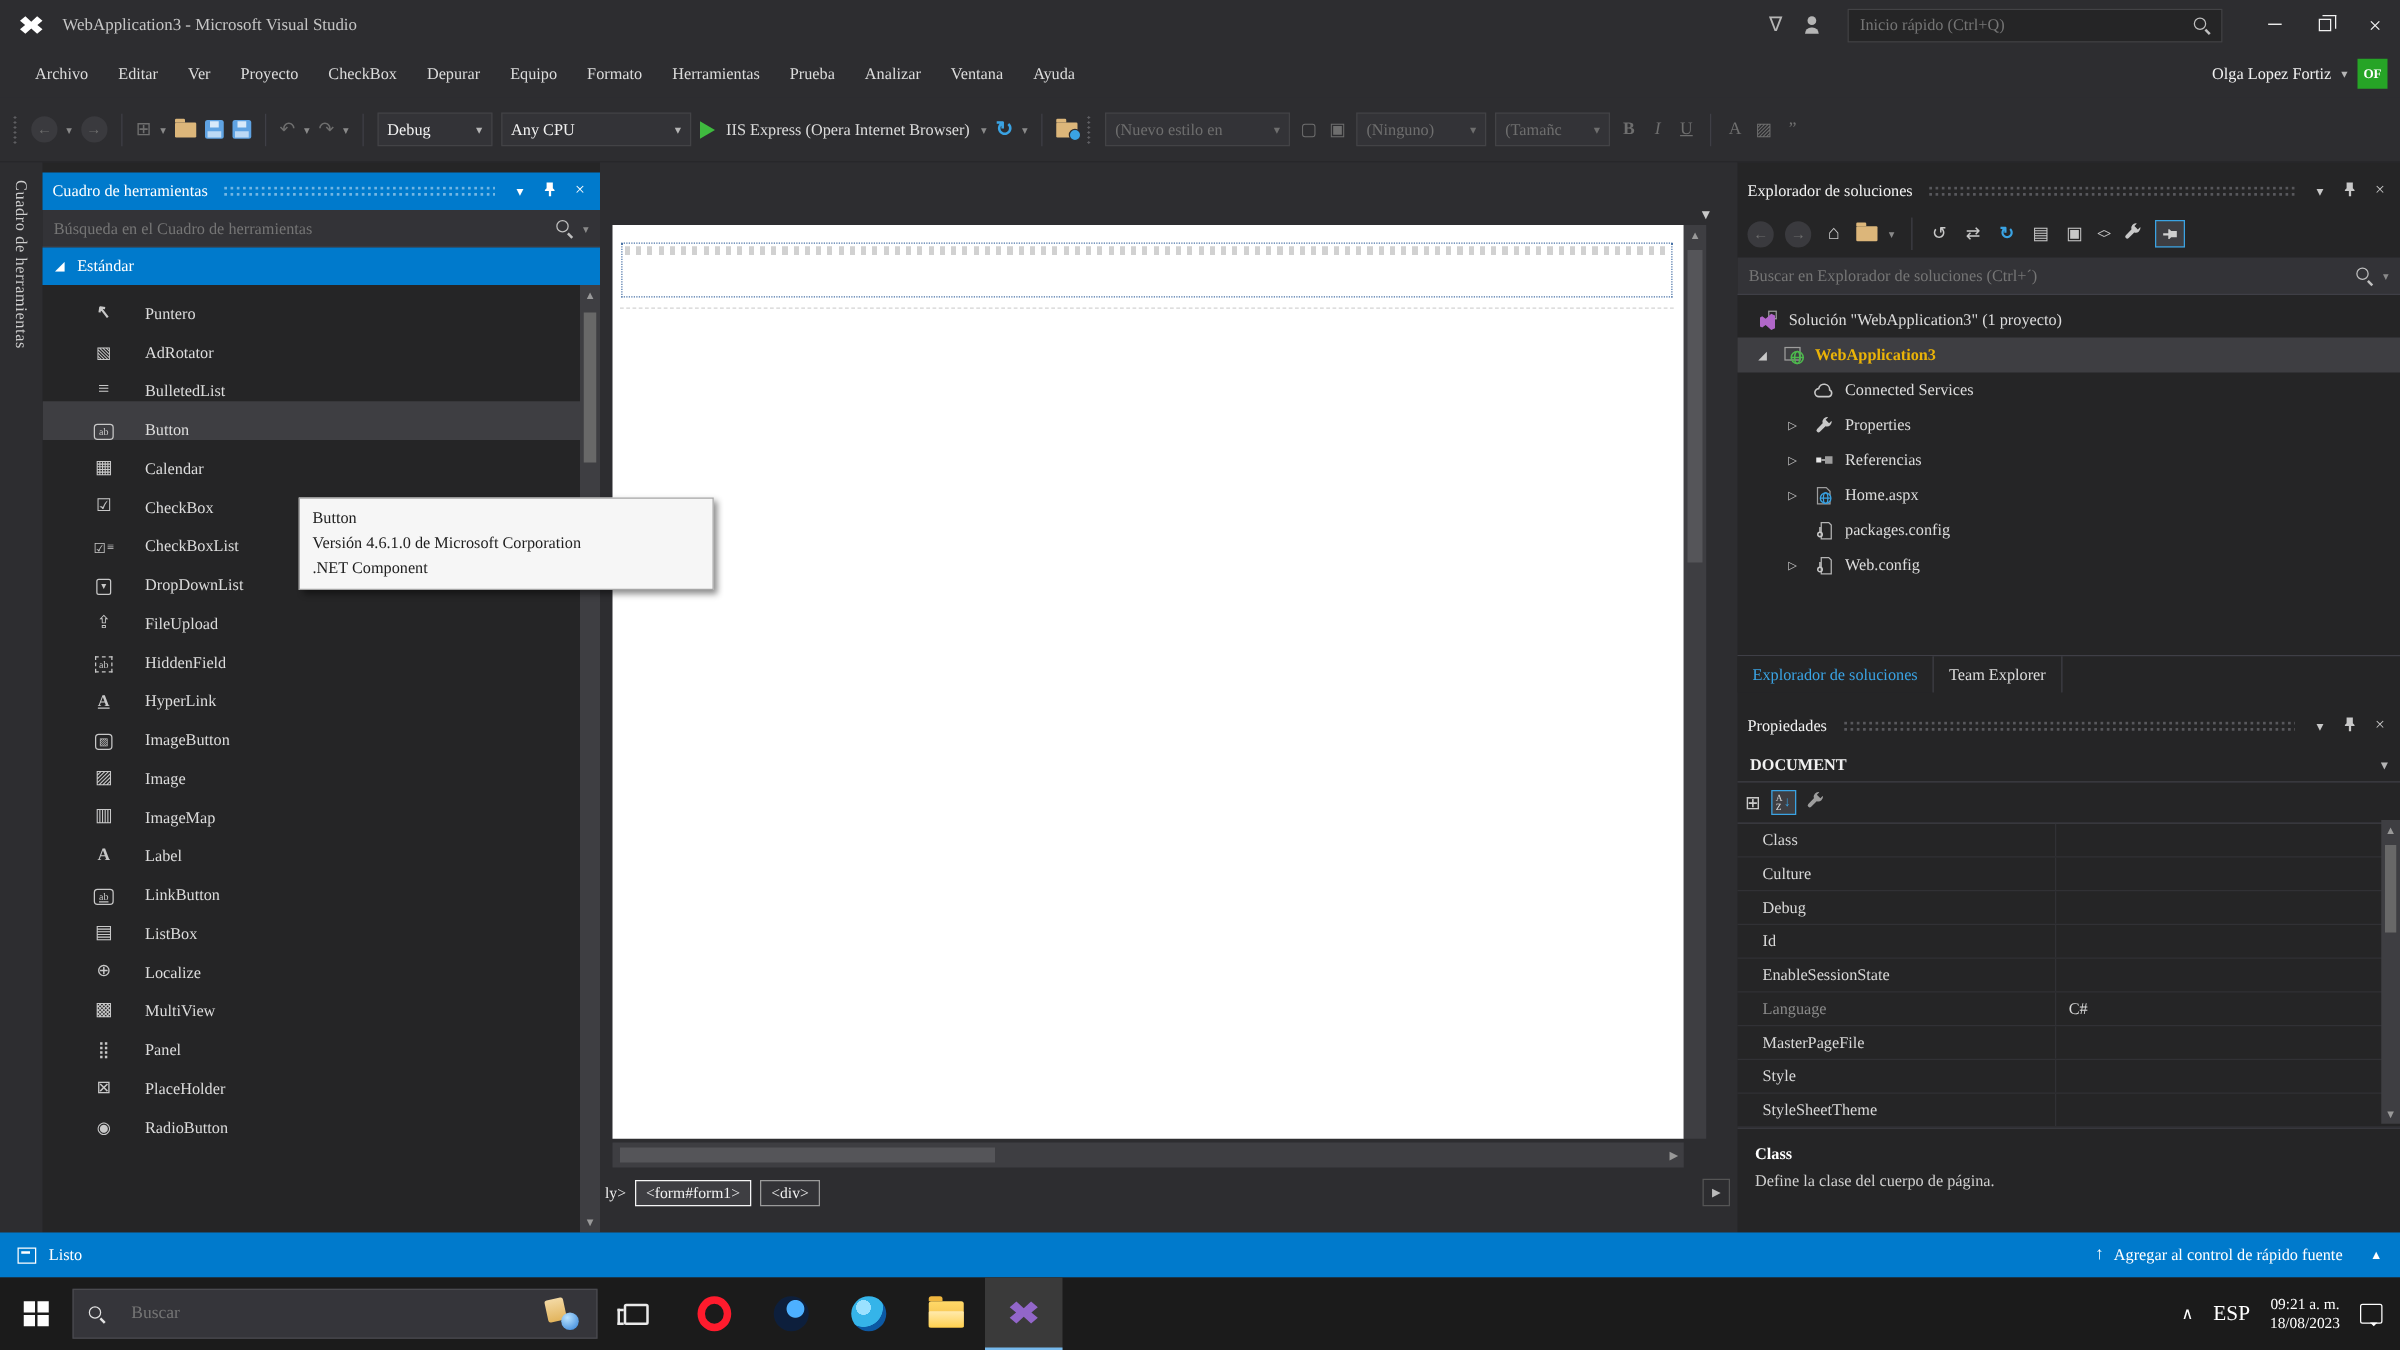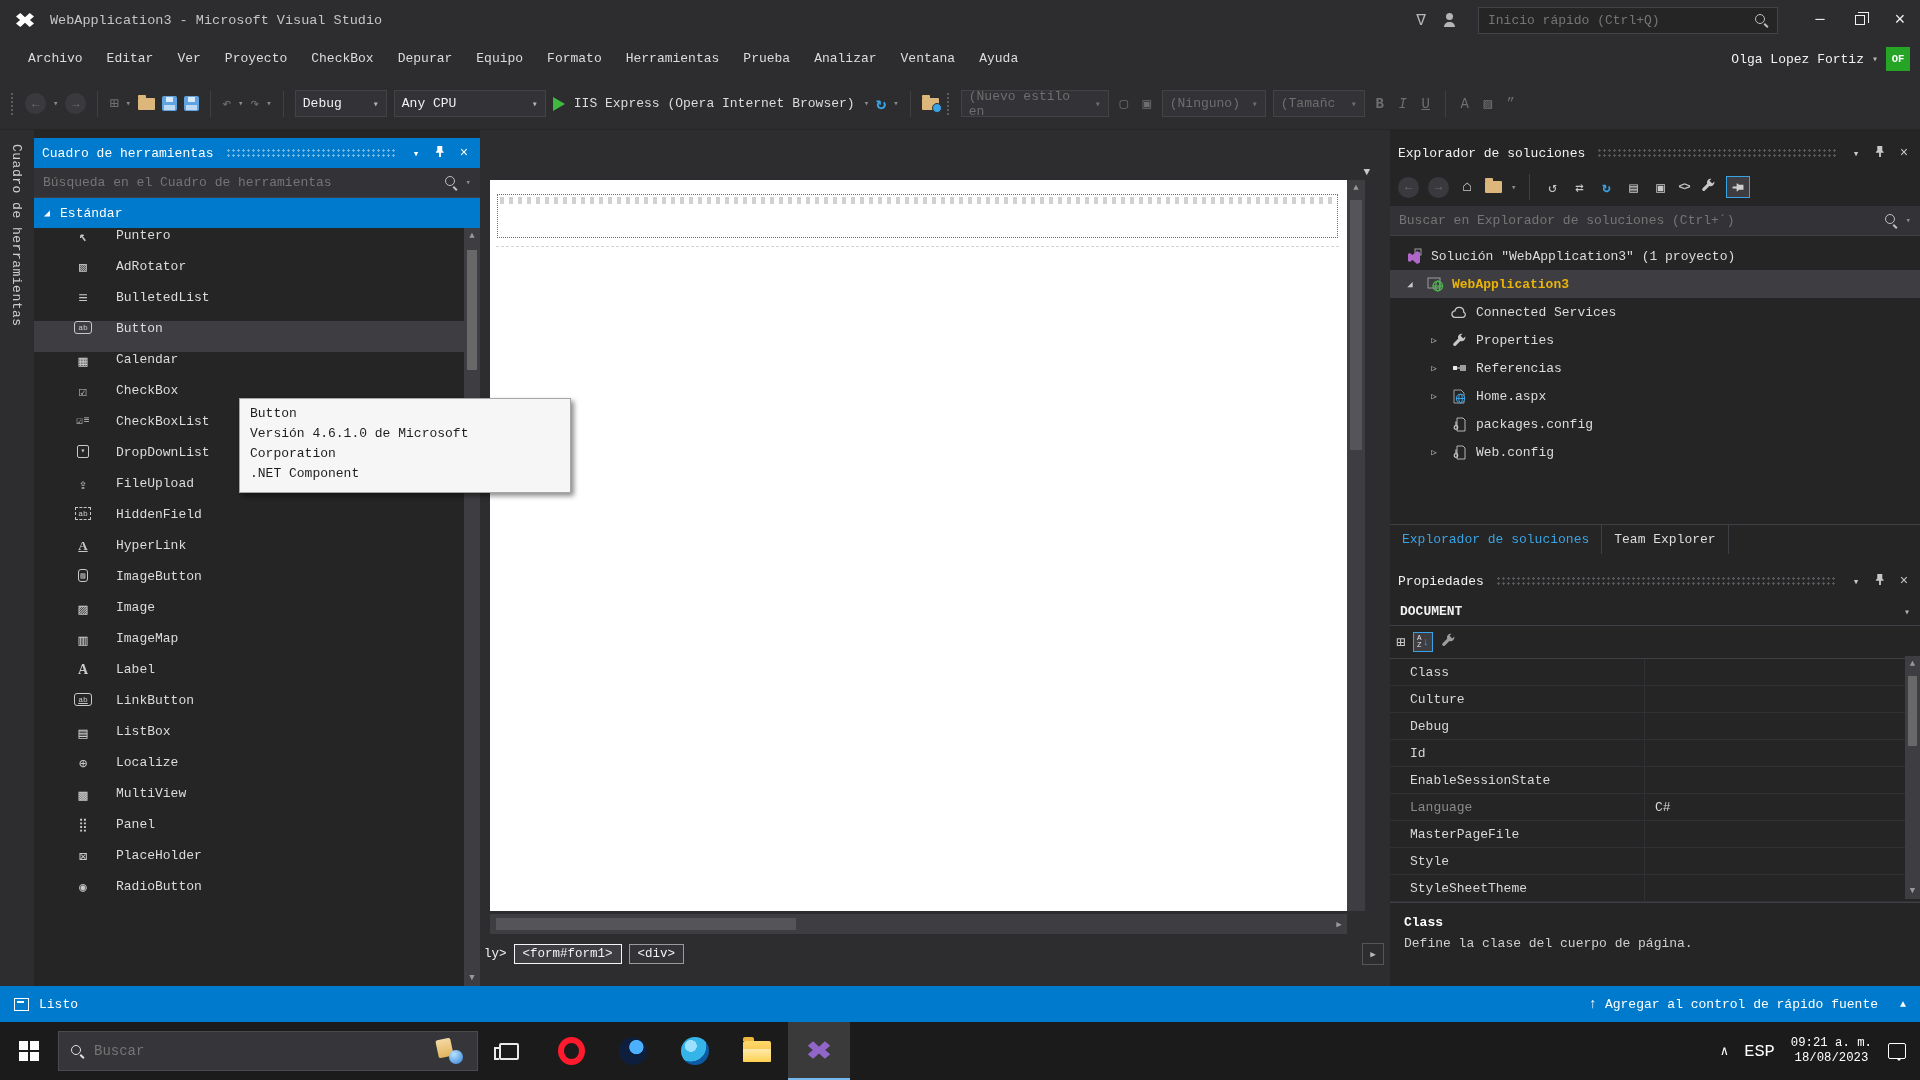--- a/index.html
+++ b/index.html
@@ -1,18 +1,18 @@
 <!DOCTYPE html>
 <html><head>
 <meta charset="utf-8">
 <style>
   *{margin:0;padding:0;box-sizing:border-box}
   html,body{background:#1a1a1a}
   .screen{position:relative;width:1920px;height:1080px;overflow:hidden;background:#2d2d30;
-    font-family:Liberation Mono, monospace;font-size:13px;color:#f1f1f1;-webkit-font-smoothing:antialiased}
+    font-family:Liberation Serif, serif;font-size:13px;color:#f1f1f1;-webkit-font-smoothing:antialiased}
   input{background:transparent;border:none;outline:none;font:inherit;color:#9d9d9d;width:100%}
 
   
   .titlebar{position:absolute;top:0;left:0;right:0;height:40px;display:flex;align-items:center;padding-left:10px;background:#2d2d30}
   .vslogo{width:30px;height:30px;display:flex;align-items:center;justify-content:center}
   .wintitle{margin-left:10px;color:#c5c5c5;font-size:13.5px}
   .tb-spacer{flex:1}
   .filtericon{color:#b5b5b5;font-size:16px;margin-right:18px}
   .person{position:relative;width:18px;height:14px;margin-right:16px}
   .person::before{content:"";position:absolute;left:2px;top:0;width:7px;height:7px;border-radius:50%;background:#b5b5b5}
@@ -64,21 +64,21 @@
   .pnl-head{height:30px;display:flex;align-items:center;padding:0 8px;gap:8px}
   .pnl-head.blue{background:#007acc}
   .pnl-title{white-space:nowrap;color:#fff}
   .dots{flex:1;height:11px;background-image:radial-gradient(rgba(255,255,255,.45) 1px,transparent 1.2px);background-size:5px 5px;margin:0 4px}
   .pnl-head .hico{color:#fff;font-size:11px;width:16px;text-align:center}
   .searchrow{height:30px;background:#333337;border-bottom:1px solid #3f3f46;display:flex;align-items:center;padding:0 9px;gap:8px}
   .searchrow .caret{color:#8a8a8a;font-size:9px}
   .tb-section{height:30px;background:#007acc;display:flex;align-items:center;gap:10px;padding-left:10px;color:#fff}
   .tb-section .exp{font-size:10px}
   .tb-list{position:absolute;left:0;right:16px;top:98px;bottom:0;overflow:hidden}
-  .tb-row{height:31px;display:flex;align-items:flex-start;padding-left:34px}
+  .tb-row{height:31px;display:flex;align-items:flex-end;padding-left:34px}
   .tb-row.hover{background:#3e3e42}
   .tb-icon{width:30px;margin-right:18px;display:flex;align-items:center;justify-content:center;color:#c8c8c8;font-size:13px}
   .tb-label{color:#dcdcdc}
   .tb-icon.pointer::before{content:"↖";font-weight:bold;font-size:14px;transform:rotate(8deg)}
   .tb-icon.adrotator::before{content:"▧"}
   .tb-icon.bulletedlist::before{content:"≡";font-size:16px}
   .tb-icon.buttonctl::before{content:"ab";border:1px solid #c8c8c8;border-radius:3px;font-size:8px;line-height:9px;padding:1px 3px}
   .tb-icon.calendar::before{content:"▦";font-size:15px}
   .tb-icon.checkbox::before{content:"☑";font-size:14px}
   .tb-icon.checkboxlist::before{content:"☑";font-size:11px}
@@ -180,21 +180,21 @@
   .sb-ic::after{content:"";position:absolute;left:2px;top:2px;width:7px;height:2px;background:#fff}
   .sb-right{margin-left:auto;display:flex;align-items:center;gap:8px}
   .uparr{font-weight:bold;font-size:14px}
   .sb-collapse{font-size:10px;margin-left:14px}
 
   
   .taskbar{position:absolute;top:1022px;left:0;right:0;height:58px;background:#1b1b1b;display:flex;align-items:center}
   .startbtn{width:58px;height:100%;display:flex;align-items:center;justify-content:center}
   .winlogo{display:grid;grid-template-columns:9px 9px;grid-template-rows:9px 9px;gap:2px}
   .winlogo span{background:#fdfdfd}
-  .tsearch{width:420px;height:40px;background:#35353a;border:1px solid #4a4a4f;display:flex;align-items:center;gap:10px;padding:0 12px}
+  .tsearch{width:420px;height:40px;background:#35353a;border:1px solid #4a4a4f;display:flex;align-items:center;gap:21px;padding:0 12px}
   .tsearch input{color:#e2e2e2;font-size:14px}
   .tsearch .mag::before{border-color:#e2e2e2}
   .tsearch .mag::after{background:#e2e2e2}
   .shl{position:relative;width:30px;height:30px;flex:none}
   .shl::before{content:"";position:absolute;left:2px;top:3px;width:15px;height:18px;background:linear-gradient(#f3d9a4,#e2b45c);border-radius:2px;transform:rotate(-12deg)}
   .shl::after{content:"";position:absolute;right:2px;bottom:2px;width:14px;height:14px;border-radius:50%;background:radial-gradient(circle at 35% 30%,#b9e3ff,#2f7fd6)}
   .tcell{width:62px;height:100%;display:flex;align-items:center;justify-content:center}
   .tview{position:relative;width:20px;height:17px;border:2px solid #eaeaea;border-radius:2px}
   .tview::before{content:"";position:absolute;left:-7px;top:2px;width:3px;height:9px;border:2px solid #eaeaea;border-right:none}
   .opera{width:27px;height:28px;border-radius:50%;border:6px solid #ff1b2d}

